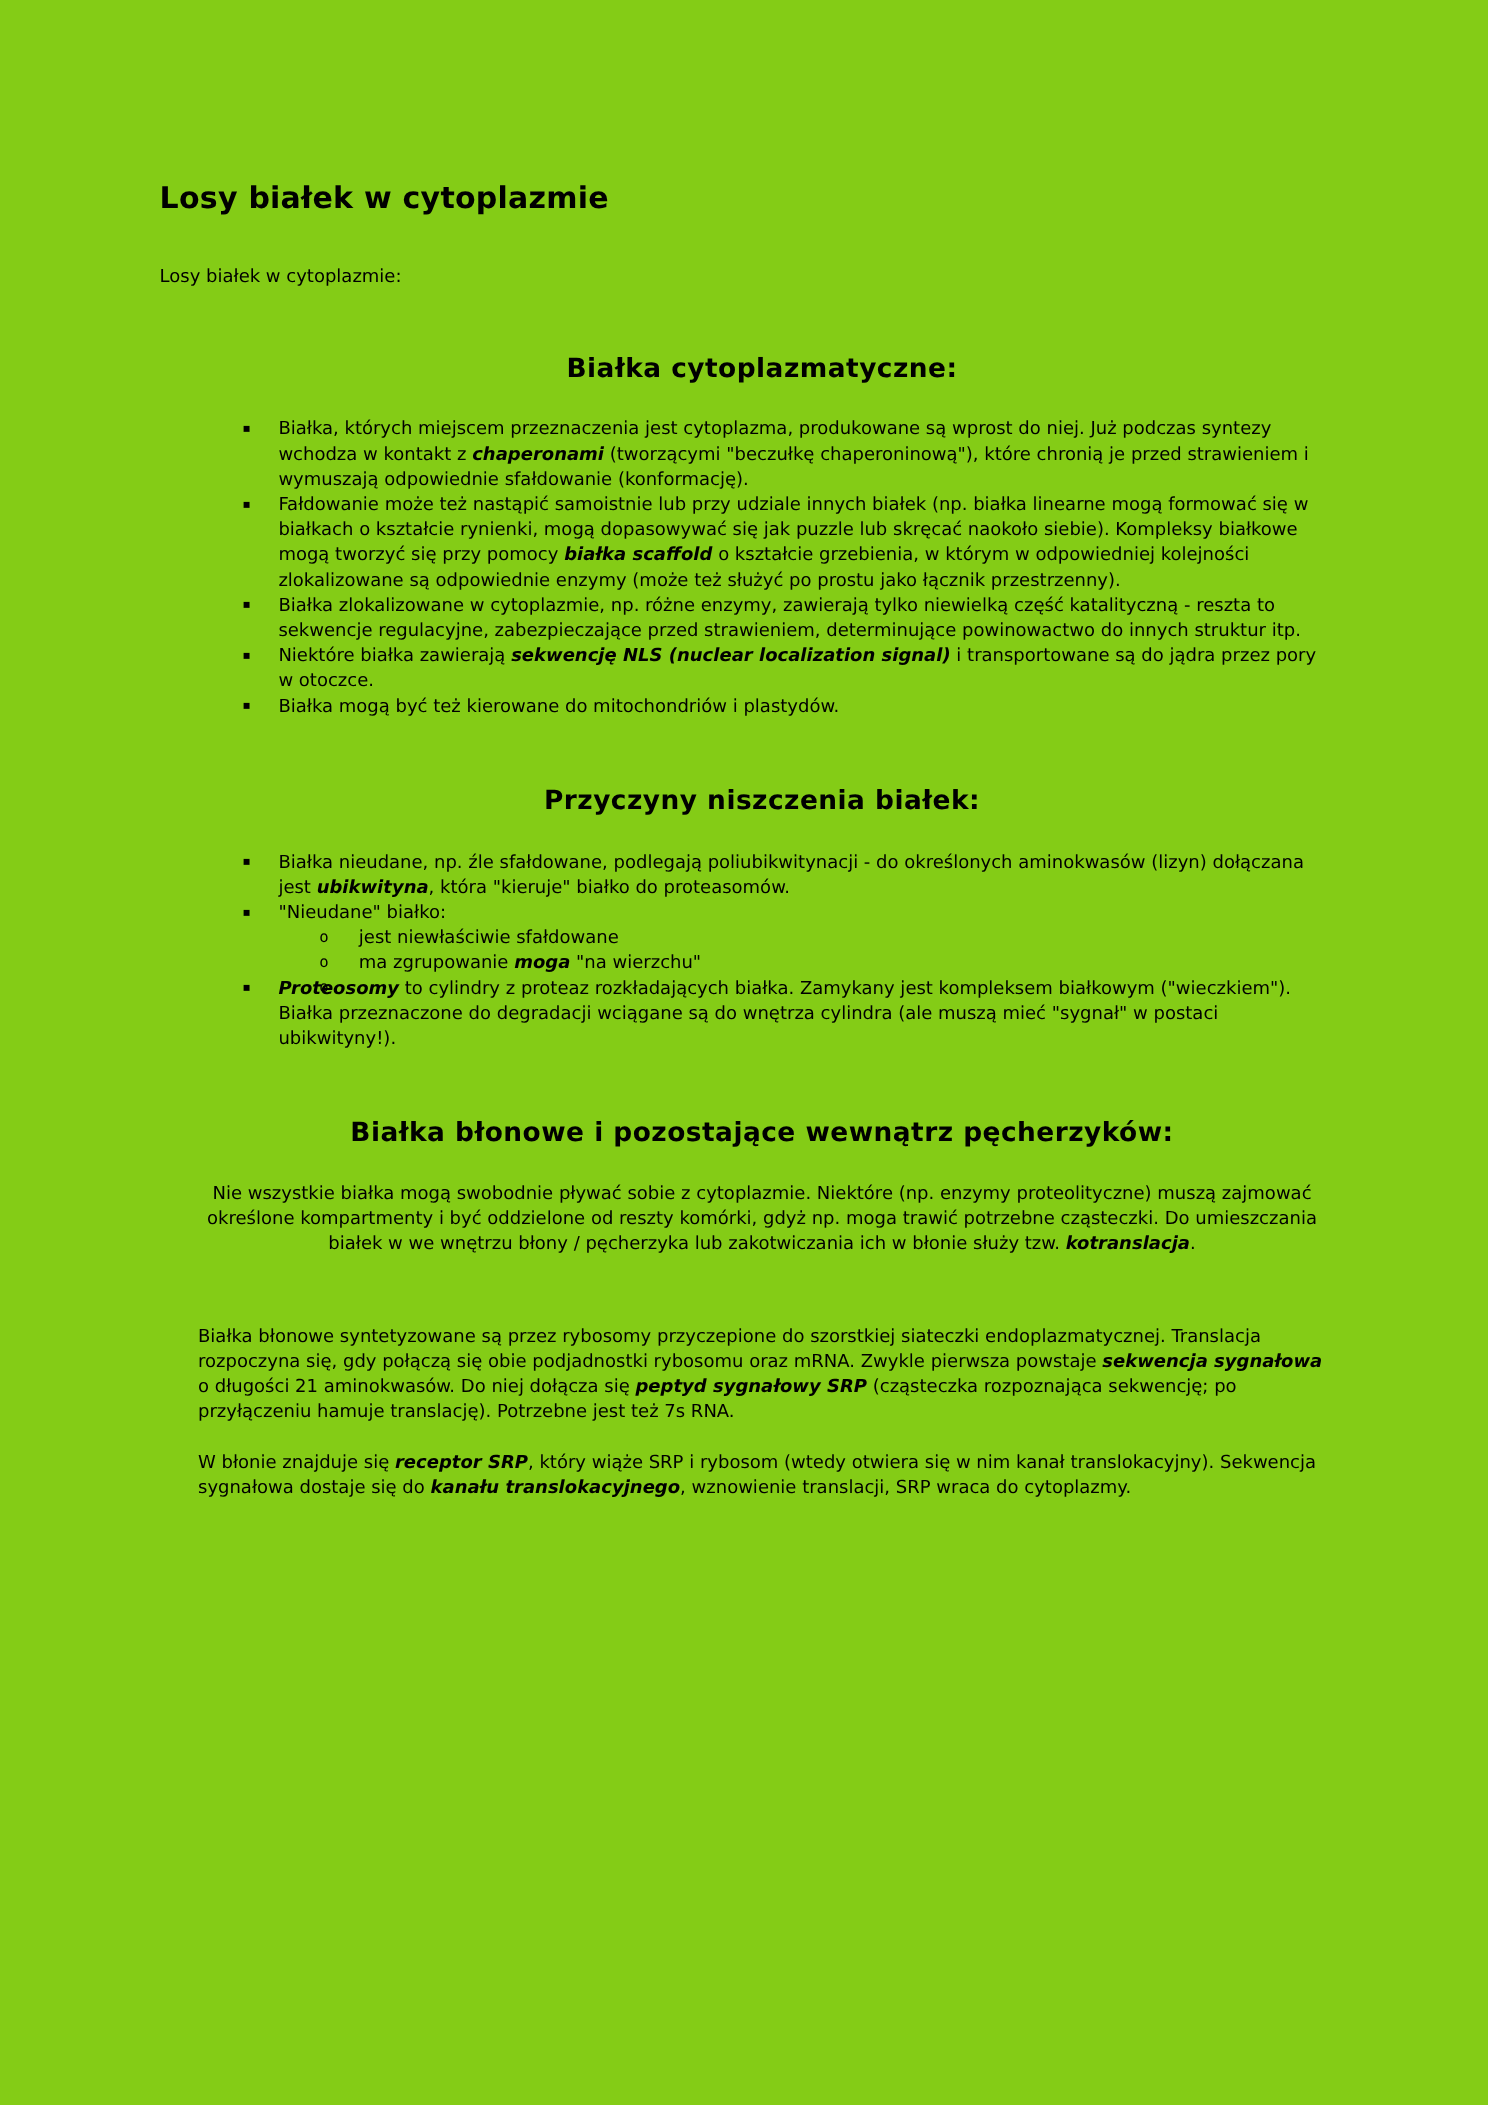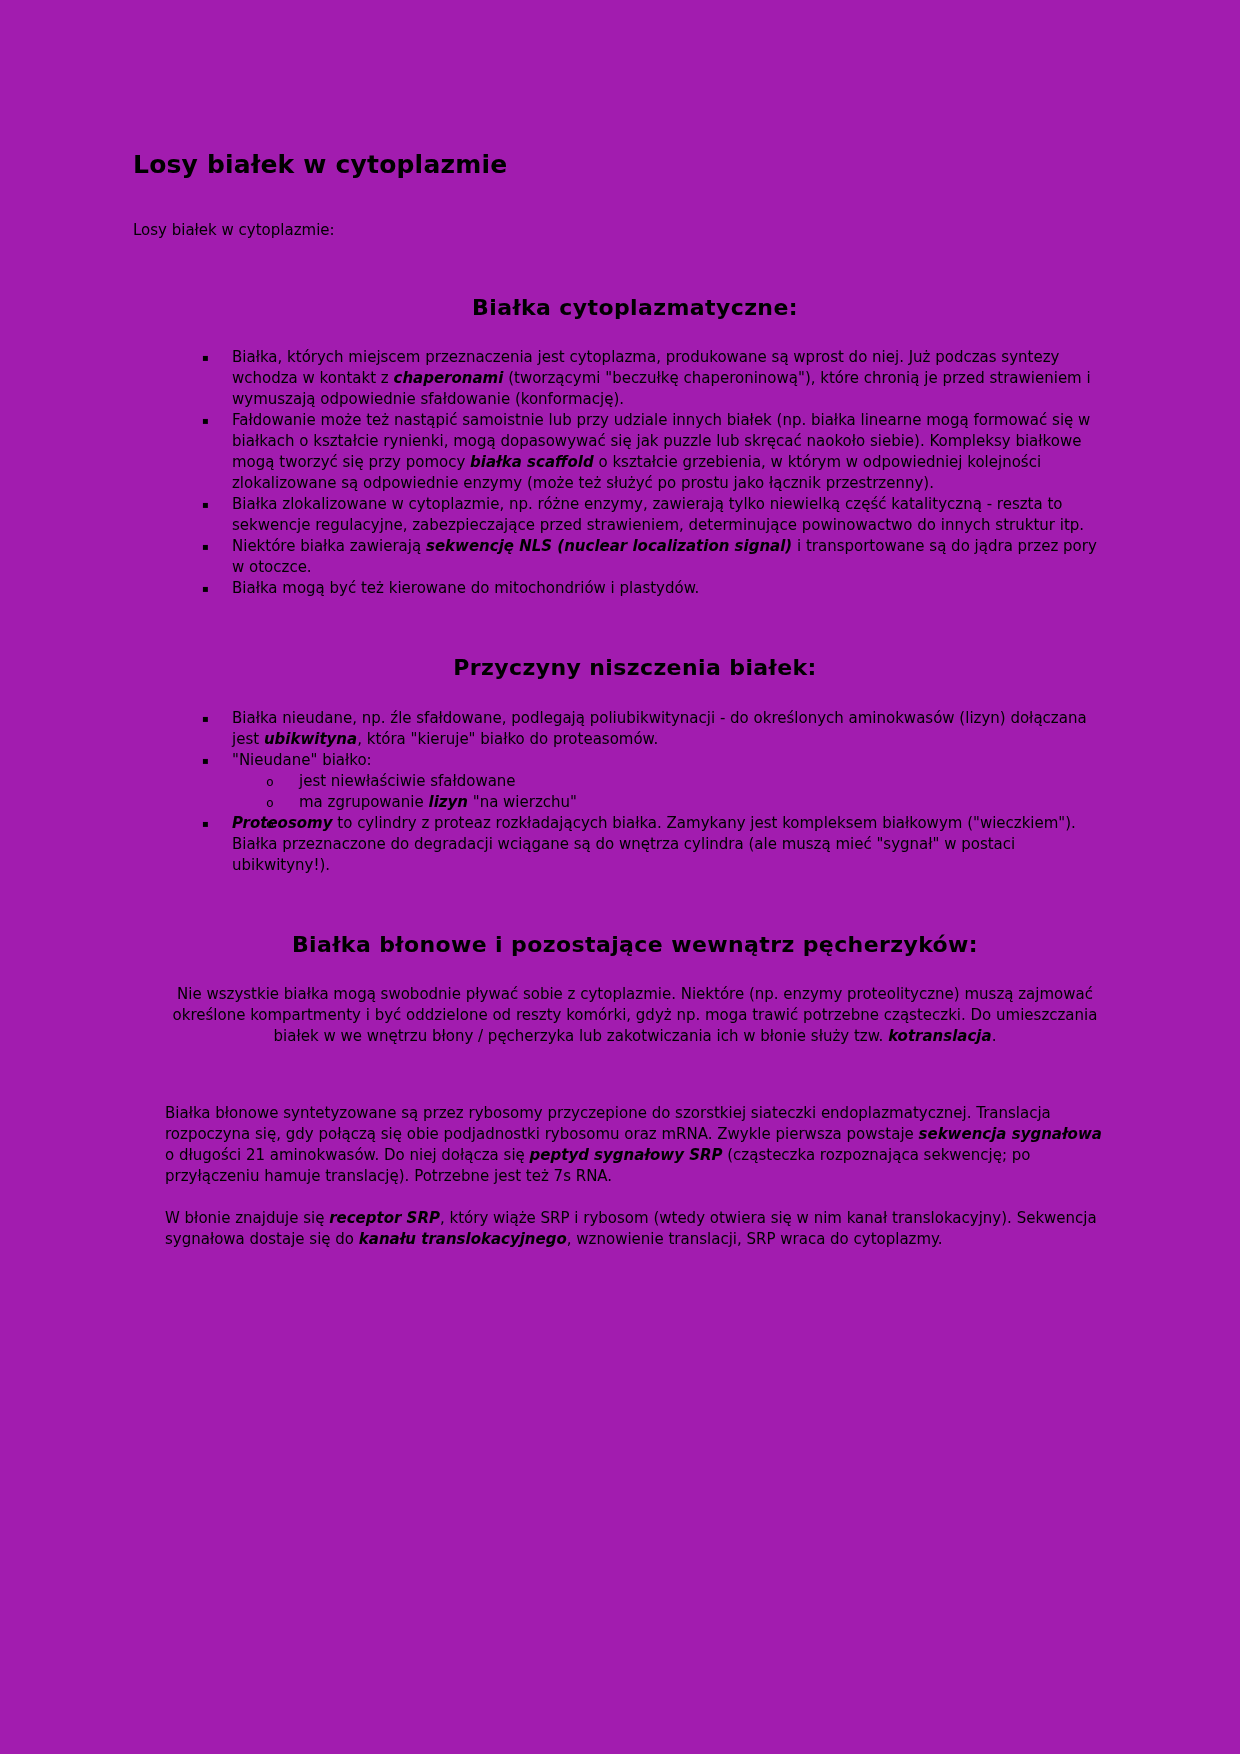--- a/index.html
+++ b/index.html
@@ -1,20 +1,20 @@
 <!DOCTYPE html>
 <html lang="pl"><head>
 <meta charset="utf-8">
 <style>
   html, body { margin: 0; padding: 0; background: #ffffff; }
   .page {
     position: relative;
     width: 1240px;
     height: 1754px;
-    background: #a21caf;
+    background: #84cc16;
     color: #000000;
     font-family: "DejaVu Sans", "Liberation Sans", sans-serif;
     box-sizing: border-box;
     padding: 150px 135px 60px 133px;
     overflow: hidden;
   }
   h1 {
     font-size: 25px;
     font-weight: bold;
     margin: 0;
@@ -69,21 +69,21 @@
         <li><span class="marker-square">▪</span><span><span>Fałdowanie może też nastąpić samoistnie lub przy udziale innych białek (np. białka linearne mogą formować się w białkach o kształcie rynienki, mogą dopasowywać się jak puzzle lub skręcać naokoło siebie). Kompleksy białkowe mogą tworzyć się przy pomocy </span><span class="b">białka scaffold</span><span> o kształcie grzebienia, w którym w odpowiedniej kolejności zlokalizowane są odpowiednie enzymy (może też służyć po prostu jako łącznik przestrzenny).</span></span></li>
         <li><span class="marker-square">▪</span><span><span>Białka zlokalizowane w cytoplazmie, np. różne enzymy, zawierają tylko niewielką część katalityczną - reszta to sekwencje regulacyjne, zabezpieczające przed strawieniem, determinujące powinowactwo do innych struktur itp.</span></span></li>
         <li><span class="marker-square">▪</span><span><span>Niektóre białka zawierają </span><span class="b">sekwencję NLS (nuclear localization signal)</span><span> i transportowane są do jądra przez pory w otoczce.</span></span></li>
         <li><span class="marker-square">▪</span><span><span>Białka mogą być też kierowane do mitochondriów i plastydów.</span></span></li>
       </ul>
       <h2>Przyczyny niszczenia białek:</h2>
       <ul class="bullets">
         <li><span class="marker-square">▪</span><span><span>Białka nieudane, np. źle sfałdowane, podlegają poliubikwitynacji - do określonych aminokwasów (lizyn) dołączana jest </span><span class="b">ubikwityna</span><span>, która "kieruje" białko do proteasomów.</span></span></li>
         <li><span class="marker-square">▪</span><span><span>"Nieudane" białko:</span></span><ul class="sub">
             <li><span class="marker-o">o</span><span><span>jest niewłaściwie sfałdowane</span></span></li>
-            <li><span class="marker-o">o</span><span><span>ma zgrupowanie </span><span class="b">lizyn</span><span> "na wierzchu"</span></span></li>
+            <li><span class="marker-o">o</span><span><span>ma zgrupowanie </span><span class="b">moga</span><span> "na wierzchu"</span></span></li>
             <li><span class="marker-o">o</span></li>
           </ul></li>
         <li><span class="marker-square">▪</span><span><span class="b">Proteosomy</span><span> to cylindry z proteaz rozkładających białka. Zamykany jest kompleksem białkowym ("wieczkiem"). Białka przeznaczone do degradacji wciągane są do wnętrza cylindra (ale muszą mieć "sygnał" w postaci ubikwityny!).</span></span></li>
       </ul>
       <h2>Białka błonowe i pozostające wewnątrz pęcherzyków:</h2>
       <div class="paragraphs">
         <p><span>Nie wszystkie białka mogą swobodnie pływać sobie z cytoplazmie. Niektóre (np. enzymy proteolityczne) muszą zajmować określone kompartmenty i być oddzielone od reszty komórki, gdyż np. moga trawić potrzebne cząsteczki. Do umieszczania białek w we wnętrzu błony / pęcherzyka lub zakotwiczania ich w błonie służy tzw. </span><span class="b">kotranslacja</span><span>.</span></p>
         <p><span>Białka błonowe syntetyzowane są przez rybosomy przyczepione do szorstkiej siateczki endoplazmatycznej. Translacja rozpoczyna się, gdy połączą się obie podjadnostki rybosomu oraz mRNA. Zwykle pierwsza powstaje </span><span class="b">sekwencja sygnałowa</span><span> o długości 21 aminokwasów. Do niej dołącza się </span><span class="b">peptyd sygnałowy SRP</span><span> (cząsteczka rozpoznająca sekwencję; po przyłączeniu hamuje translację). Potrzebne jest też 7s RNA.</span></p>
         <p><span>W błonie znajduje się </span><span class="b">receptor SRP</span><span>, który wiąże SRP i rybosom (wtedy otwiera się w nim kanał translokacyjny). Sekwencja sygnałowa dostaje się do </span><span class="b">kanału translokacyjnego</span><span>, wznowienie translacji, SRP wraca do cytoplazmy.</span></p>
       </div>

